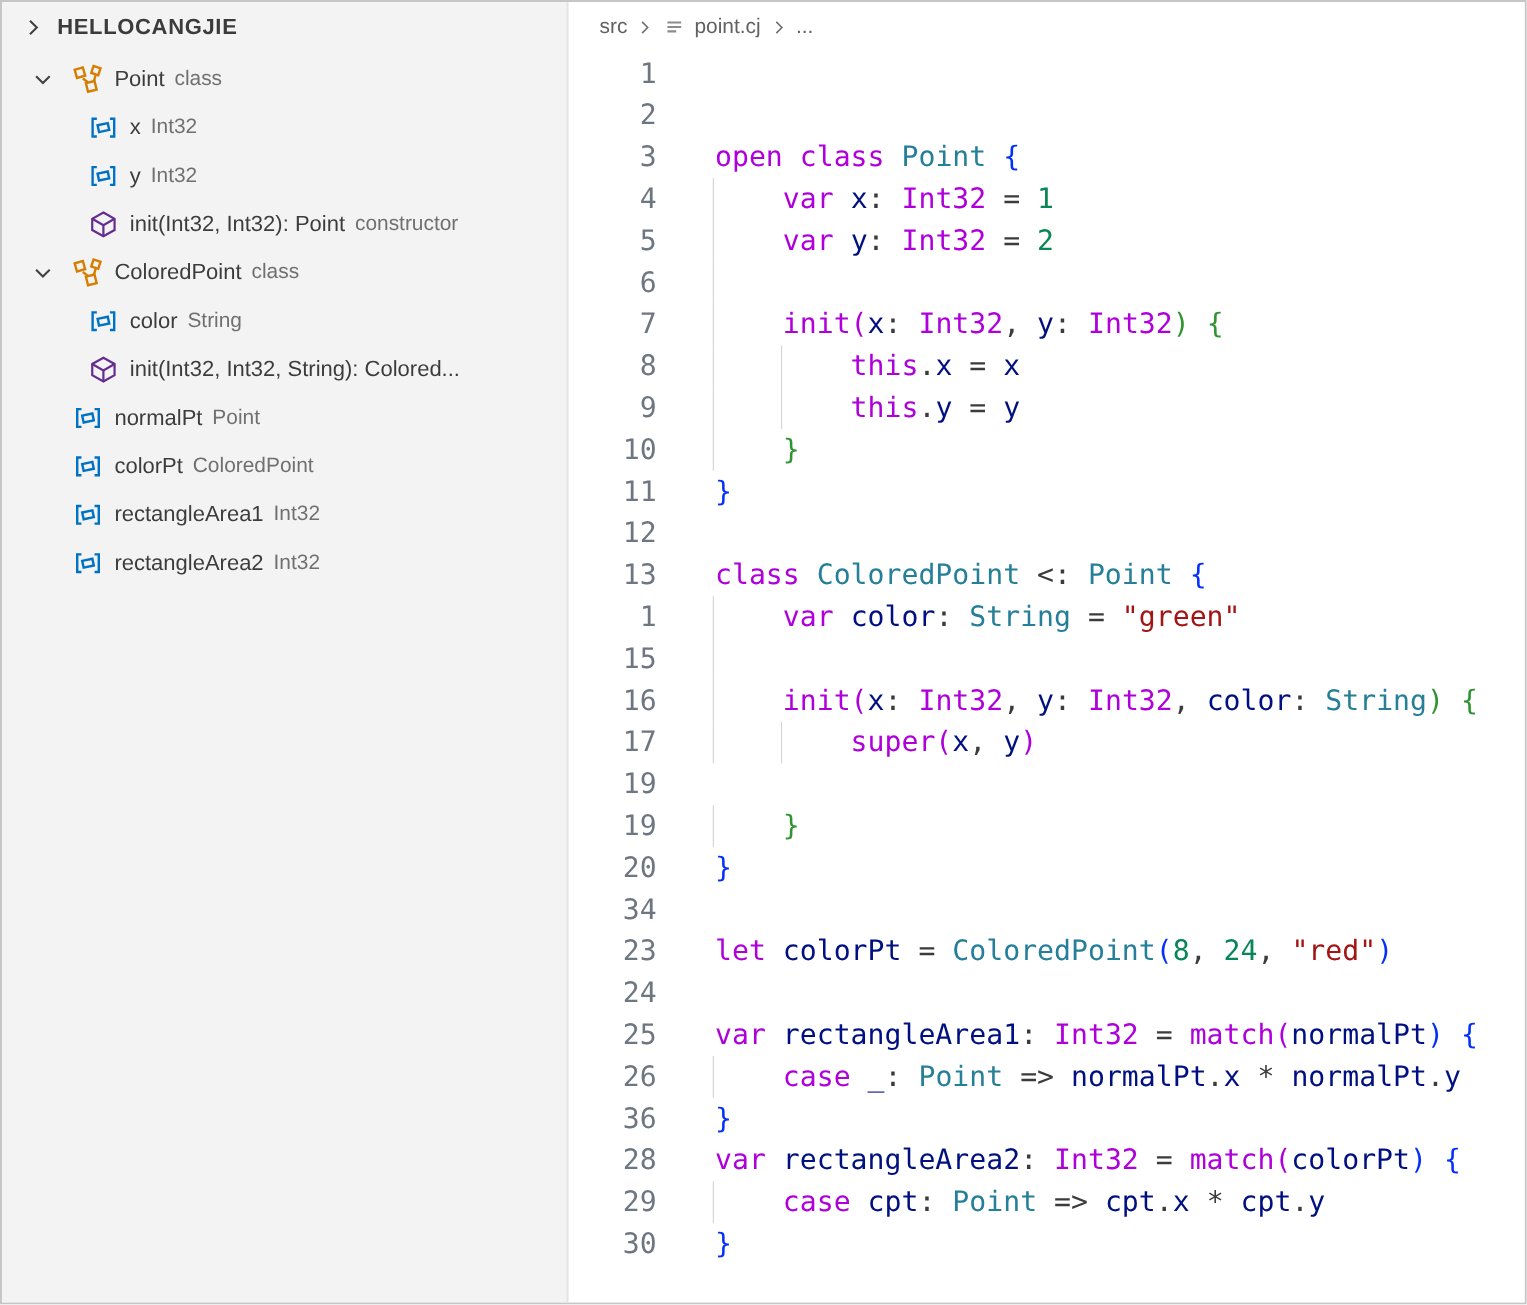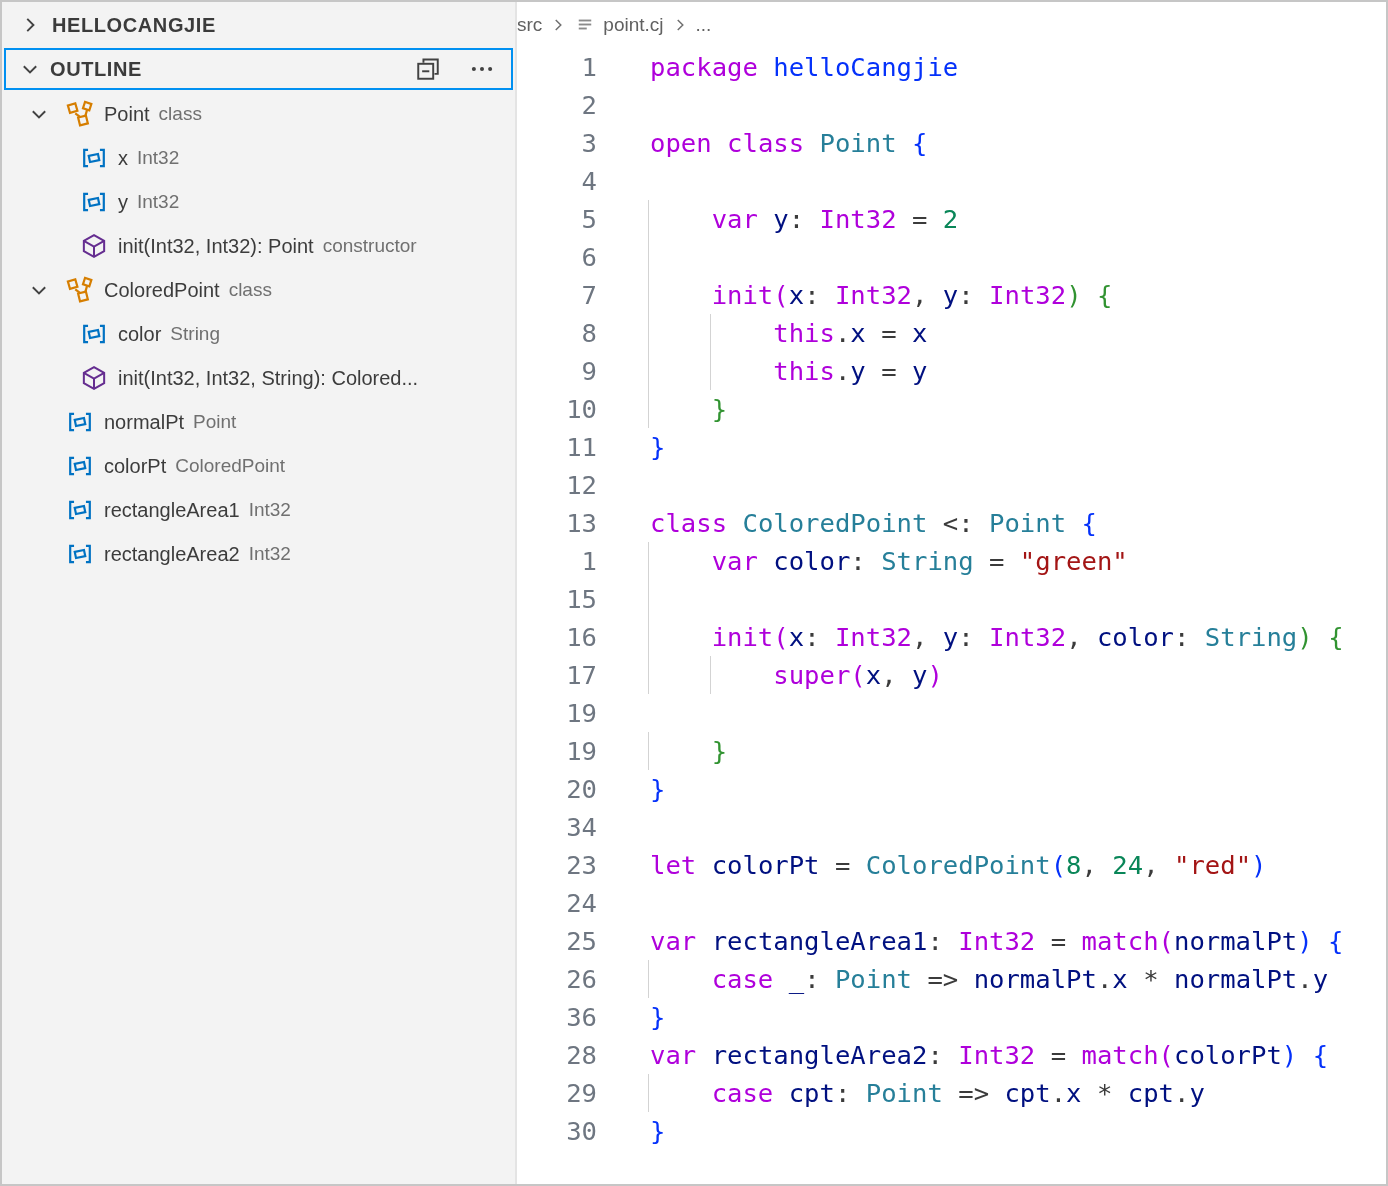--- a/index.html
+++ b/index.html
@@ -32,21 +32,21 @@
   .tchev path{fill:none;stroke:#424242;stroke-width:1.4;}
   .oicon{width:28px;height:28px;flex:none;margin-right:10px;display:inline-flex;align-items:center;justify-content:center;}
   .oicon svg{width:28px;height:28px;}
   .ic-class *{fill:none;stroke:var(--icon-class,#D67E00);stroke-width:1.25;}
   .ic-variable *{fill:none;stroke:var(--icon-variable,#0072C3);stroke-width:1.25;}
   .ic-constructor *{fill:none;stroke:var(--icon-constructor,#652D90);stroke-width:1.15;}
   .olabel{font-size:20px;color:#3c3c3c;}
   .odetail{font-size:19px;color:#707070;margin-left:9px;}
   
   .editor{flex:1;background:var(--editor-bg,#fff);overflow:hidden;display:flex;flex-direction:column;}
-  .breadcrumb{height:46px;flex:none;display:flex;align-items:center;font-size:19px;color:#616161;}
+  .breadcrumb{height:46px;flex:none;display:flex;align-items:center;padding-left:28px;font-size:19px;color:#616161;}
   .bc-sep{width:20px;height:20px;display:inline-flex;align-items:center;justify-content:center;margin:0 6px;}
   .bc-sep svg{width:18px;height:18px;}
   .bc-sep path{fill:none;stroke:#6f6f6f;stroke-width:1.3;}
   .bc-item,.bc-file{cursor:pointer;display:inline-flex;align-items:center;}
   .bc-file-icon{width:22px;height:22px;display:inline-flex;align-items:center;justify-content:center;margin-right:7px;}
   .bc-file-icon svg{width:20px;height:20px;}
   .bc-file-icon line{stroke:#8b8b8b;stroke-width:1.5;}
   
   .code{flex:1;font-family:"DejaVu Sans Mono","Liberation Mono",monospace;font-size:25.6px;}
   .cline{height:38px;line-height:38px;display:flex;white-space:pre;}
@@ -70,43 +70,20 @@
 <div class="app">
   <aside class="sidebar">
     <div class="explorer-header">
       <span class="chev">
           <svg viewBox="0 0 16 16">
             <path d="M6 3.5 L10.5 8 L6 12.5"></path>
           </svg>
         </span>
       <span class="extitle">HELLOCANGJIE</span>
     </div>
-    <div class="outline-header">
-      <span class="chev">
-          <svg viewBox="0 0 16 16">
-            <path d="M3.5 6 L8 10.5 L12.5 6"></path>
-          </svg>
-        </span>
-      <span class="otitle">OUTLINE</span>
-      <span class="spacer"></span>
-      <span class="hbtn collapse">
-          <svg class="collapse-glyph" viewBox="0 0 16 16">
-        <path d="M5.2 4.2 V2.2 H14 V11 H12"></path>
-        <rect x="2" y="4.8" width="9.2" height="9.2"></rect>
-        <line x1="4.4" y1="9.4" x2="8.8" y2="9.4"></line>
-      </svg>
-        </span>
-      <span class="hbtn more">
-          <svg class="dots-glyph" viewBox="0 0 16 16">
-        <circle cx="3" cy="8" r="1.25"></circle>
-            <circle cx="8" cy="8" r="1.25"></circle>
-            <circle cx="13" cy="8" r="1.25"></circle>
-      </svg>
-        </span>
-    </div>
     <div class="otree">
         <div class="orow class">
           <span class="tchev">
             <svg viewBox="0 0 16 16">
               <path d="M3.5 6 L8 10.5 L12.5 6"></path>
             </svg>
           </span>
           <span class="oicon">
             <svg class="ic-class" viewBox="0 0 16 16">
     <rect x="1.6" y="2.4" width="4.4" height="4.4" transform="rotate(-16 3.8 4.6)"></rect>
@@ -255,24 +232,24 @@
         <span>point.cj</span>
       </span>
       <span class="bc-sep">
           <svg viewBox="0 0 16 16">
             <path d="M6 3.5 L10.5 8 L6 12.5"></path>
           </svg>
         </span>
       <span class="bc-item">...</span>
     </div>
     <div class="code">
-        <div class="cline"><span class="ln">1</span><span class="lc"><span class="tk-kw">package</span><span class="tk-op"> </span><span class="tk-bl">helloCangjie</span></span></div>
+        <div class="cline"><span class="ln">1</span></div>
         <div class="cline"><span class="ln">2</span><span class="lc"></span></div>
         <div class="cline"><span class="ln">3</span><span class="lc"><span class="tk-kw">open</span><span class="tk-op"> </span><span class="tk-kw">class</span><span class="tk-op"> </span><span class="tk-ty">Point</span><span class="tk-op"> </span><span class="tk-pb">{</span></span></div>
-        <div class="cline"><span class="ln">4</span></div>
+        <div class="cline"><span class="ln">4</span><span class="lc"><i class="guide" style="left: -2px;"></i><span class="tk-op">    </span><span class="tk-kw">var</span><span class="tk-op"> </span><span class="tk-id">x</span><span class="tk-op">: </span><span class="tk-kw">Int32</span><span class="tk-op"> = </span><span class="tk-num">1</span></span></div>
         <div class="cline"><span class="ln">5</span><span class="lc"><i class="guide" style="left: -2px;"></i><span class="tk-op">    </span><span class="tk-kw">var</span><span class="tk-op"> </span><span class="tk-id">y</span><span class="tk-op">: </span><span class="tk-kw">Int32</span><span class="tk-op"> = </span><span class="tk-num">2</span></span></div>
         <div class="cline"><span class="ln">6</span><span class="lc"><i class="guide" style="left: -2px;"></i></span></div>
         <div class="cline"><span class="ln">7</span><span class="lc"><i class="guide" style="left: -2px;"></i><span class="tk-op">    </span><span class="tk-kw">init</span><span class="tk-pm">(</span><span class="tk-id">x</span><span class="tk-op">: </span><span class="tk-kw">Int32</span><span class="tk-op">, </span><span class="tk-id">y</span><span class="tk-op">: </span><span class="tk-kw">Int32</span><span class="tk-pg">)</span><span class="tk-op"> </span><span class="tk-pg">{</span></span></div>
         <div class="cline"><span class="ln">8</span><span class="lc"><i class="guide" style="left: -2px;"></i><i class="guide" style="left: 60px;"></i><span class="tk-op">        </span><span class="tk-kw">this</span><span class="tk-op">.</span><span class="tk-id">x</span><span class="tk-op"> = </span><span class="tk-id">x</span></span></div>
         <div class="cline"><span class="ln">9</span><span class="lc"><i class="guide" style="left: -2px;"></i><i class="guide" style="left: 60px;"></i><span class="tk-op">        </span><span class="tk-kw">this</span><span class="tk-op">.</span><span class="tk-id">y</span><span class="tk-op"> = </span><span class="tk-id">y</span></span></div>
         <div class="cline"><span class="ln">10</span><span class="lc"><i class="guide" style="left: -2px;"></i><span class="tk-op">    </span><span class="tk-pg">}</span></span></div>
         <div class="cline"><span class="ln">11</span><span class="lc"><span class="tk-pb">}</span></span></div>
         <div class="cline"><span class="ln">12</span><span class="lc"></span></div>
         <div class="cline"><span class="ln">13</span><span class="lc"><span class="tk-kw">class</span><span class="tk-op"> </span><span class="tk-ty">ColoredPoint</span><span class="tk-op"> &lt;: </span><span class="tk-ty">Point</span><span class="tk-op"> </span><span class="tk-pb">{</span></span></div>
         <div class="cline"><span class="ln">1</span><span class="lc"><i class="guide" style="left: -2px;"></i><span class="tk-op">    </span><span class="tk-kw">var</span><span class="tk-op"> </span><span class="tk-id">color</span><span class="tk-op">: </span><span class="tk-ty">String</span><span class="tk-op"> = </span><span class="tk-str">"green"</span></span></div>

